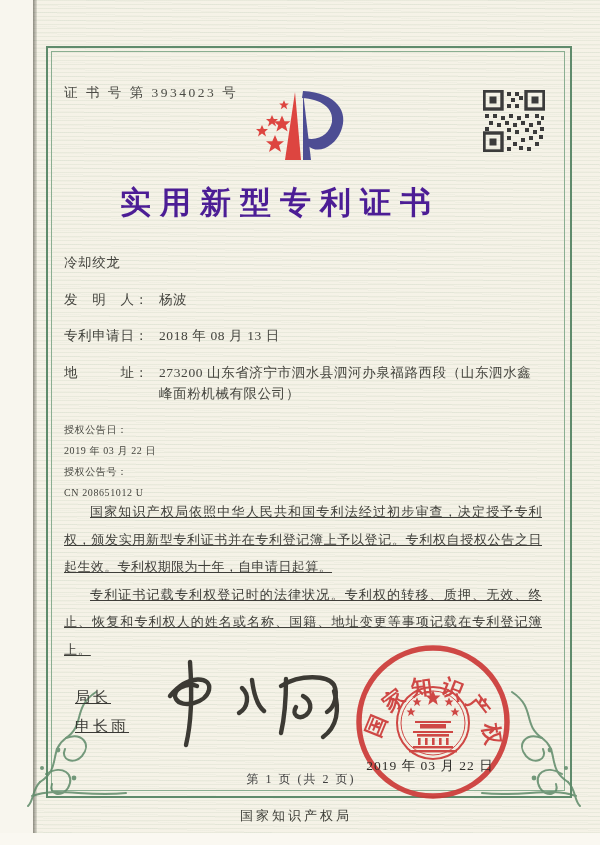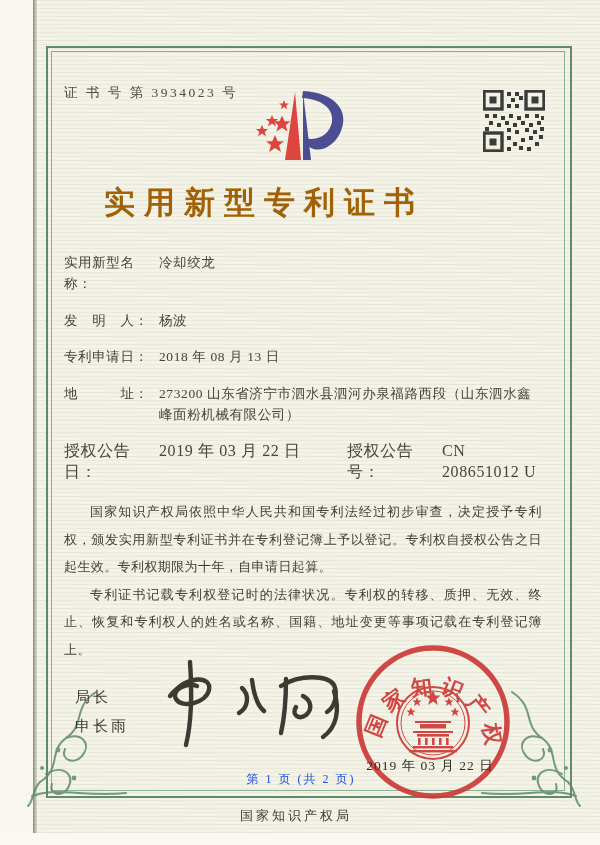--- a/index.html
+++ b/index.html
@@ -20,41 +20,41 @@
   }
   .scan-strip{position:absolute;left:0;top:0;width:33px;height:845px;background:#f8f6ee;}
   .scan-line{position:absolute;left:33px;top:0;width:4px;height:845px;
     background:linear-gradient(to right, rgba(60,58,48,0.55), rgba(120,118,105,0.18));}
   .scan-bottom{position:absolute;left:0;top:833px;width:600px;height:12px;background:#faf8f1;}
   .frame-outer{position:absolute;left:46px;top:46px;width:522px;height:748px;
     border:2px solid #5f8b6c;}
   .frame-inner{position:absolute;left:51px;top:51px;width:512px;height:738px;
     border:1px solid #8aae91;}
   .cert-no{position:absolute;left:64px;top:84px;font-size:13.5px;letter-spacing:2.5px;color:#4b4b45;}
-  .title{position:absolute;left:0;top:182px;width:528px;text-align:center;
-    font-size:31px;font-weight:bold;letter-spacing:9px;color:#a16207;}
+  .title{position:absolute;left:16px;top:182px;width:528px;text-align:center;
+    font-size:31px;font-weight:bold;letter-spacing:9px;color:#4c1d95;}
   .fields{position:absolute;left:64px;top:252px;width:480px;}
   .field-row{display:flex;margin-bottom:15.5px;font-size:13.5px;line-height:21px;
     color:#45453f;letter-spacing:0.6px;}
   .field-label{width:95px;flex:none;}
   .field-value{flex:1;}
-  .grant-row{display:flex;font-size:16px;line-height:21px;color:#45453f;letter-spacing:0.6px;}
+  .grant-row{display:flex;font-size:10px;line-height:21px;color:#45453f;letter-spacing:0.6px;flex-direction:column;}
   .grant-date-value{width:188px;flex:none;}
   .grant-no-label{width:95px;flex:none;}
   .body-text{position:absolute;left:64px;top:498px;width:478px;font-size:13px;
     line-height:27.5px;color:#3f3f3a;text-align:justify;letter-spacing:0.4px;}
-  .body-text p{margin:0;text-indent:2em;}
+  .body-text p{margin:0;text-indent:2em;text-decoration:underline;}
   .director{position:absolute;left:75px;top:682px;font-size:15px;letter-spacing:3px;
-    line-height:29px;color:#3a3a35;font-family:"Liberation Sans","DejaVu Sans",sans-serif;}
+    line-height:29px;color:#3a3a35;font-family:"Liberation Sans","DejaVu Sans",sans-serif;text-decoration:underline;}
   .signature-svg{position:absolute;left:142px;top:652px;}
   .seal-svg{position:absolute;left:347px;top:636px;opacity:0.92;}
   .seal-date{position:absolute;left:350px;top:757px;width:160px;text-align:center;
     font-size:13.5px;letter-spacing:1px;color:#2e2e2a;z-index:5;}
   .page-info{position:absolute;left:46px;top:771px;width:510px;text-align:center;
-    font-size:12px;letter-spacing:2px;color:#1d4ed8;}
+    font-size:12px;letter-spacing:2px;color:#404040;}
   .footer-note{position:absolute;left:46px;top:807px;width:500px;text-align:center;
     font-size:13px;letter-spacing:3px;color:#3e3e38;}
   .logo-svg{position:absolute;left:245px;top:68px;}
   .qr-svg{position:absolute;left:483px;top:90px;}
   .flourish{position:absolute;}
   .fl-left{left:22px;top:690px;}
   .fl-right{left:468px;top:690px;transform:scaleX(-1);}
 </style>
 </head>
 <body>
@@ -153,21 +153,20 @@
       <rect x="36" y="56" width="4" height="4"></rect>
         <rect x="44" y="57" width="4" height="4"></rect>
       <rect x="56" y="45" width="4" height="4"></rect>
     </g>
   </svg>
 
   <div class="title">实用新型专利证书</div>
 
   <div class="fields">
     <div class="field-row">
-      <span class="field-label">实用新型名称：</span>
       <span class="field-value">冷却绞龙</span>
     </div>
     <div class="field-row">
       <span class="field-label">发　明　人：</span>
       <span class="field-value">杨波</span>
     </div>
     <div class="field-row">
       <span class="field-label">专利申请日：</span>
       <span class="field-value">2018 年 08 月 13 日</span>
     </div>

